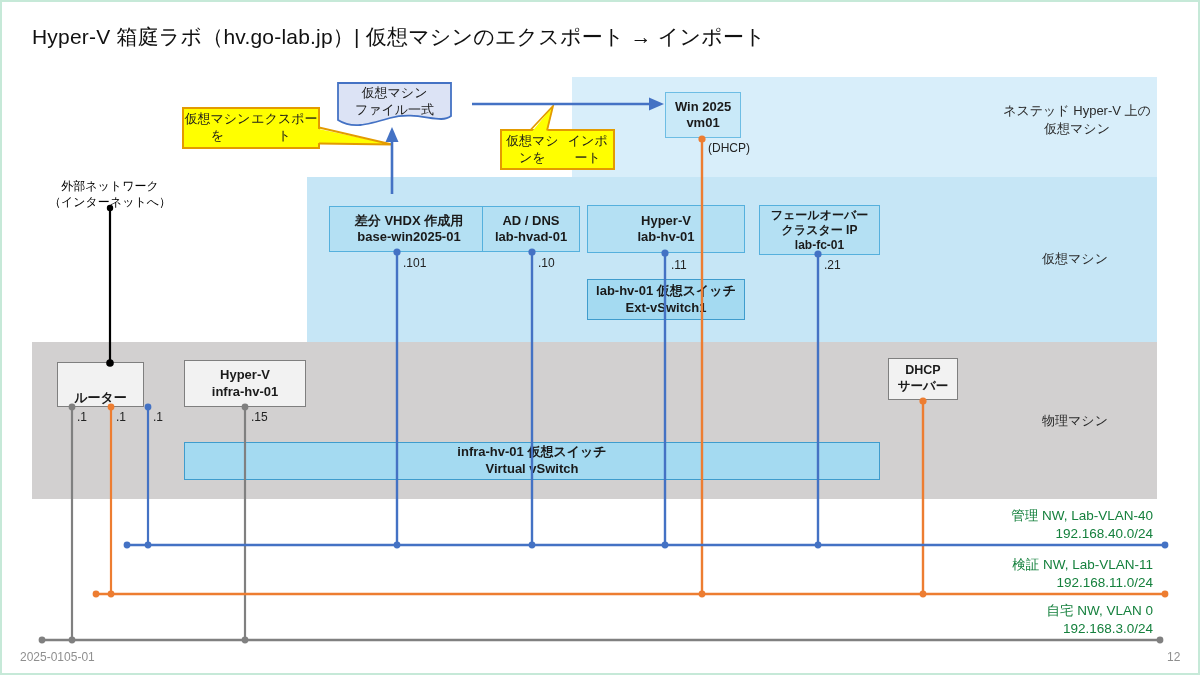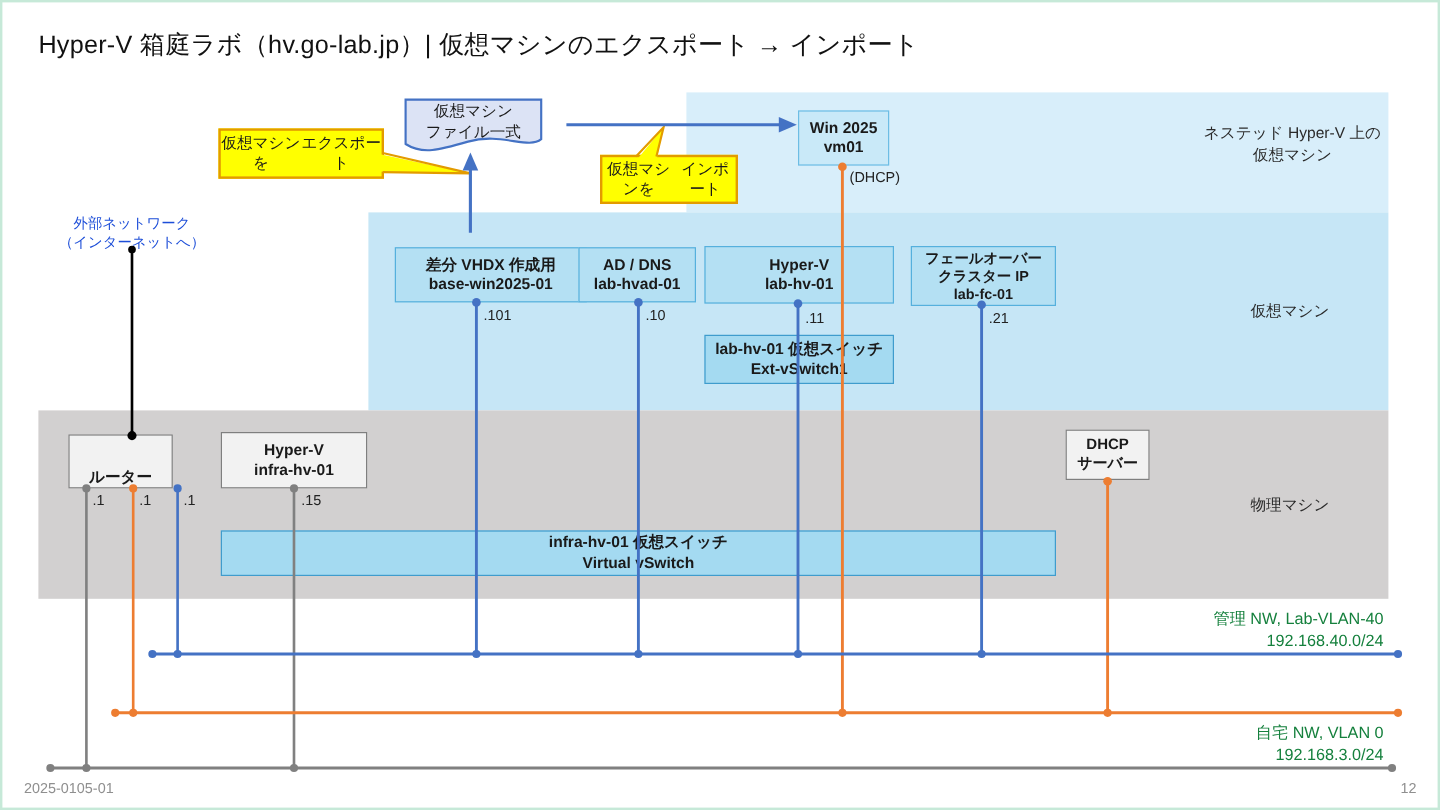--- a/index.html
+++ b/index.html
@@ -24,21 +24,21 @@
   .gray-box{background:#f2f2f2; border:1px solid #7f7f7f;}
   .doc-text{position:absolute; display:flex; flex-direction:column; justify-content:center;
     align-items:center; text-align:center; line-height:1.3; font-size:13px;}
   .callout{
     position:absolute; background:#ffff00; border:2px solid #e39b00;
     display:flex; flex-direction:row; justify-content:center; align-items:center;
     text-align:center; font-size:13px; line-height:1.3; box-sizing:border-box;
   }
   .ip-label{position:absolute; font-size:12px; color:#222; white-space:nowrap;}
   .net-label{position:absolute; right:45px; text-align:right; font-size:13.5px; line-height:1.35; color:#15803d; white-space:nowrap;}
-  .ext-label{position:absolute; font-size:12px; text-align:center; line-height:1.35; color:#1d4ed8;}
+  .ext-label{position:absolute; font-size:12px; text-align:center; line-height:1.35; color:#000000;}
   .footer{position:absolute; font-size:12px; color:#8f8f8f;}
   .note{position:absolute; font-size:12px; color:#222; white-space:nowrap;}
   svg.layer{position:absolute; left:0; top:0; pointer-events:none;}
 </style>
 </head>
 <body>
 
 <div class="stage">
 
   <div class="abs title" style="left:30px; top:21px;">Hyper-V 箱庭ラボ（hv.go-lab.jp）| 仮想マシンのエクスポート → インポート</div>
@@ -128,20 +128,24 @@
   <div class="ip-label" style="left:249px; top:408px;">.15</div>
   <div class="ip-label" style="left:401px; top:254px;">.101</div>
   <div class="ip-label" style="left:536px; top:254px;">.10</div>
   <div class="ip-label" style="left:669px; top:256px;">.11</div>
   <div class="ip-label" style="left:822px; top:256px;">.21</div>
 
   <div class="net-label" style="top:505px;">
     <span>管理 NW, Lab-VLAN-40</span><br>
     <span>192.168.40.0/24</span>
   </div>
+  <div class="net-label" style="top:554px;">
+    <span>検証 NW, Lab-VLAN-11</span><br>
+    <span>192.168.11.0/24</span>
+  </div>
   <div class="net-label" style="top:600px;">
     <span>自宅 NW, VLAN 0</span><br>
     <span>192.168.3.0/24</span>
   </div>
 
   <div class="footer" style="left:18px; top:648px;">2025-0105-01</div>
   <div class="footer" style="left:1165px; top:648px;">12</div>
 
   <svg class="layer" width="1200" height="675">
 

